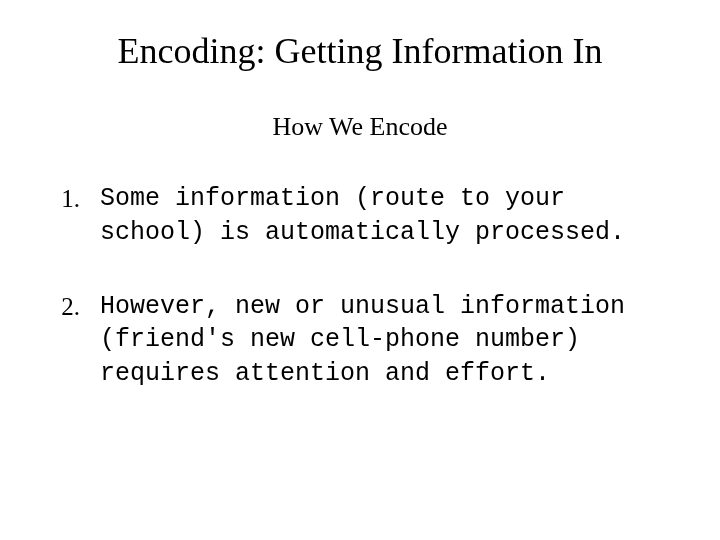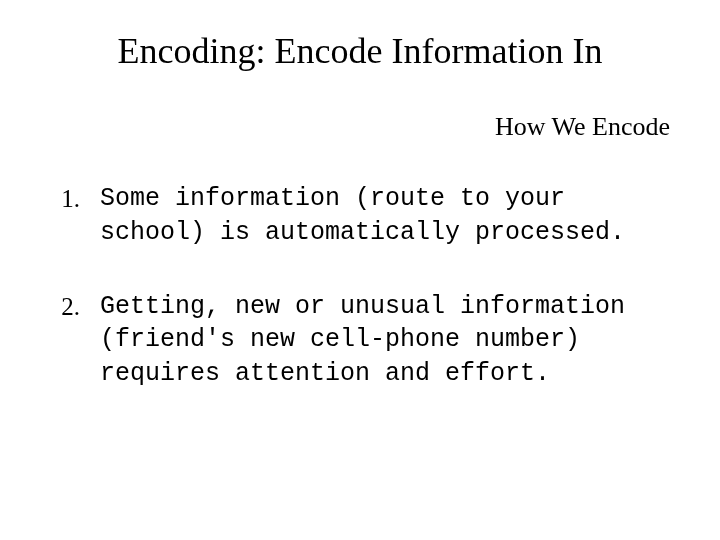--- a/index.html
+++ b/index.html
@@ -16,21 +16,21 @@
       padding: 30px 50px;
     }
     .title {
       font-size: 36px;
       text-align: center;
       margin-bottom: 40px;
       font-weight: normal;
     }
     .subtitle {
       font-size: 26px;
-      text-align: right;
+      text-align: center;
       margin-bottom: 40px;
       font-weight: normal;
     }
     .list {
       list-style: none;
       counter-reset: item;
     }
     .list-item {
       font-size: 25px;
       line-height: 1.35;
@@ -44,25 +44,25 @@
       padding-right: 20px;
     }
     .list-text {
       flex: 1;
       font-family: Liberation Mono, monospace;
     }
   </style>
 </head>
 <body>
 
-<h1 class="title">Encoding: Encode Information In</h1>
+<h1 class="title">Encoding: Getting Information In</h1>
 <h2 class="subtitle">How We Encode</h2>
 
 <ol class="list">
   <li class="list-item">
     <span class="list-number">1.</span>
     <span class="list-text">Some information (route to your school) is automatically processed.</span>
   </li>
   <li class="list-item">
     <span class="list-number">2.</span>
-    <span class="list-text">Getting, new or unusual information (friend's new cell-phone number) requires attention and effort.</span>
+    <span class="list-text">However, new or unusual information (friend's new cell-phone number) requires attention and effort.</span>
   </li>
 </ol>
 
 </body></html>

